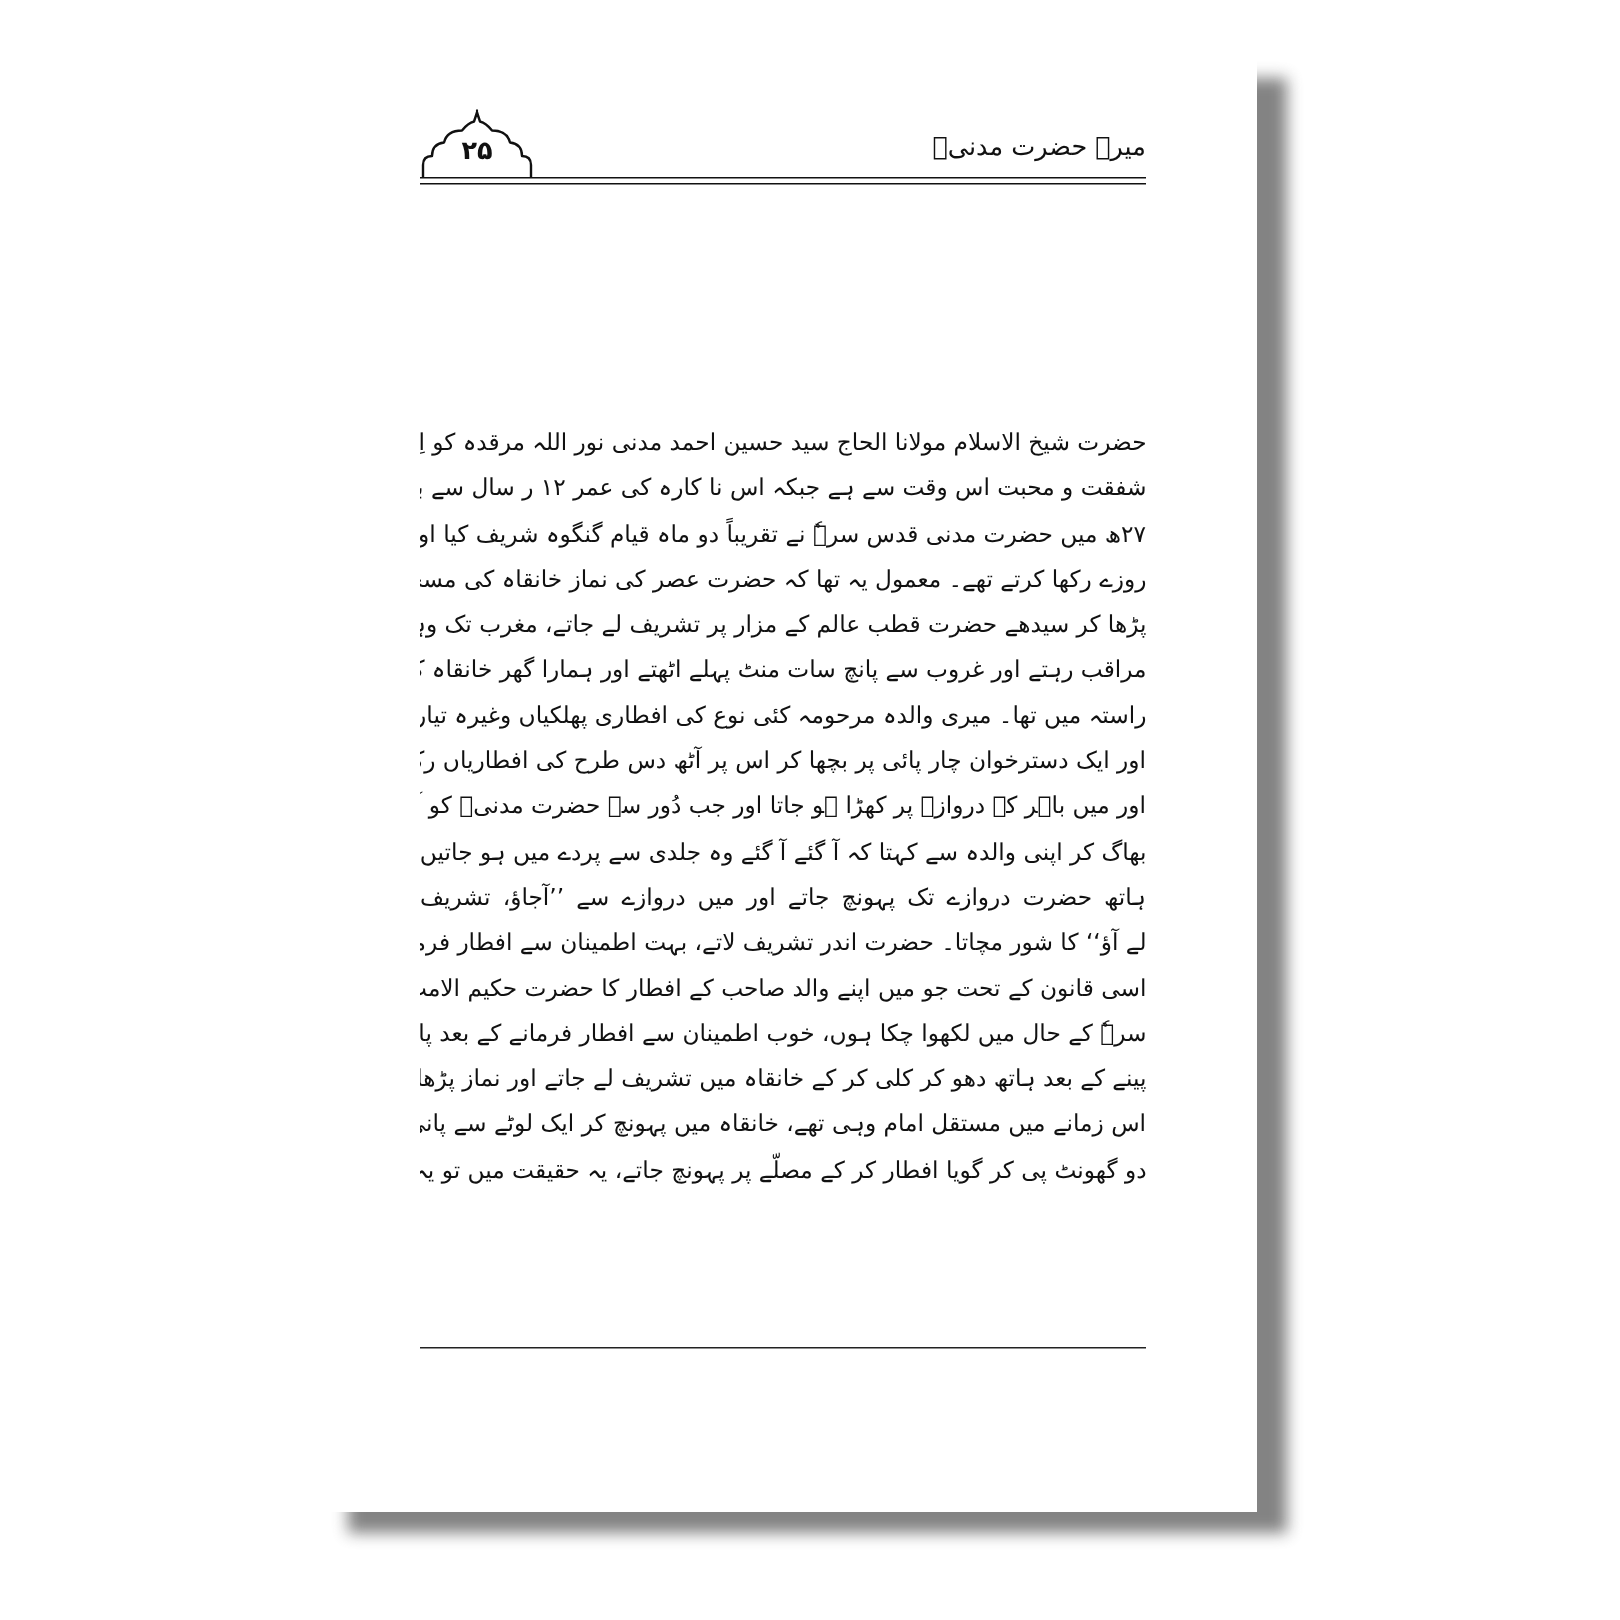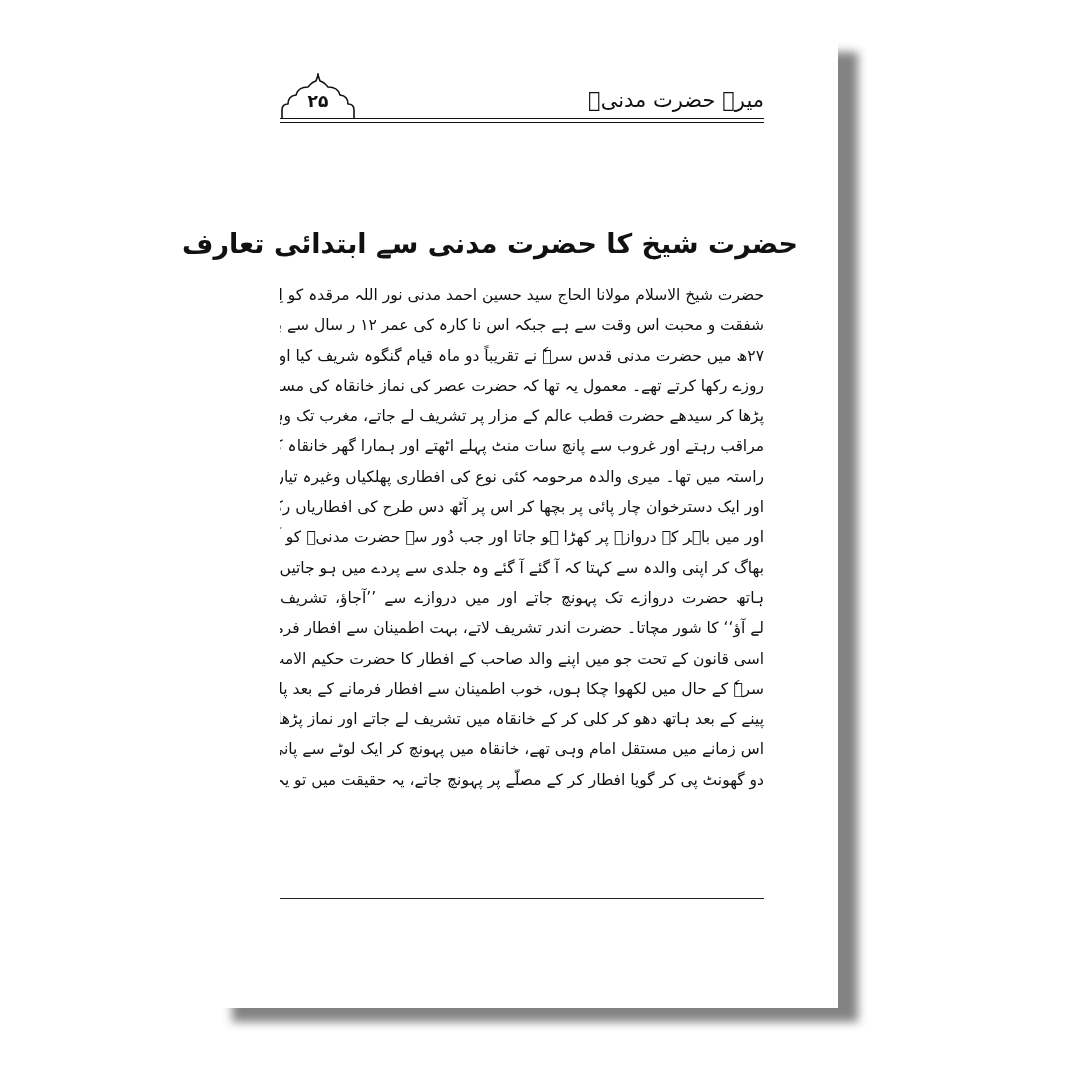--- a/index.html
+++ b/index.html
@@ -79,21 +79,21 @@
       font-size: 17px;
       font-weight: bold;
       color: #111;
       direction: rtl;
     }
     .running-title {
       position: absolute;
       right: 0;
       top: 16px;
       font-family: "DejaVu Sans", sans-serif;
-      font-size: 21px;
+      font-size: 17px;
       color: #111;
       direction: rtl;
       white-space: nowrap;
     }
     .chapter-title {
       position: absolute;
       left: 40px;
       right: 40px;
       top: 190px;
       text-align: center;
@@ -143,21 +143,20 @@
           <path d="M2,46 L2,38 Q2,32 8,32 Q8,24 16,23 Q18,15 28,15 Q32,10 36,9 L38,3 L40,9 Q44,10 48,15 Q58,15 60,23 Q68,24 68,32 Q74,32 74,38 L74,46" fill="none" stroke="#111" stroke-width="1.6" stroke-linejoin="round"></path>
           <path d="M38,1 L38,6" stroke="#111" stroke-width="1.4"></path>
         </svg>
         <div class="page-num">۲۵</div>
       </div>
       <div class="running-title">میرے حضرت مدنیؒ</div>
       <div class="header-rule"></div>
       <div class="header-rule2"></div>
     </div>
 
-    <div class="chapter-title">حضرت شیخ کا حضرت مدنی سے ابتدائی تعارف</div>
 
     <div class="body-text">
       <div class="line">حضرت شیخ الاسلام مولانا الحاج سید حسین احمد مدنی نور اللہ مرقدہ کو اِس نا کارہ پر</div>
       <div class="line">شفقت و محبت اس وقت سے ہے جبکہ اس نا کارہ کی عمر ۱۲ ر سال سے بھی کم تھی۔</div>
       <div class="line">۲۷ھ میں حضرت مدنی قدس سرہٗ نے تقریباً دو ماہ قیام گنگوہ شریف کیا اور مسلسل</div>
       <div class="line">روزے رکھا کرتے تھے۔ معمول یہ تھا کہ حضرت عصر کی نماز خانقاہ کی مسجد میں</div>
       <div class="line">پڑھا کر سیدھے حضرت قطب عالم کے مزار پر تشریف لے جاتے، مغرب تک وہاں</div>
       <div class="line">مراقب رہتے اور غروب سے پانچ سات منٹ پہلے اٹھتے اور ہمارا گھر خانقاہ کے</div>
       <div class="line">راستہ میں تھا۔ میری والدہ مرحومہ کئی نوع کی افطاری پھلکیاں وغیرہ تیار کر کے رکھتیں</div>
       <div class="line">اور ایک دسترخوان چار پائی پر بچھا کر اس پر آٹھ دس طرح کی افطاریاں رکھ دیتیں،</div>

